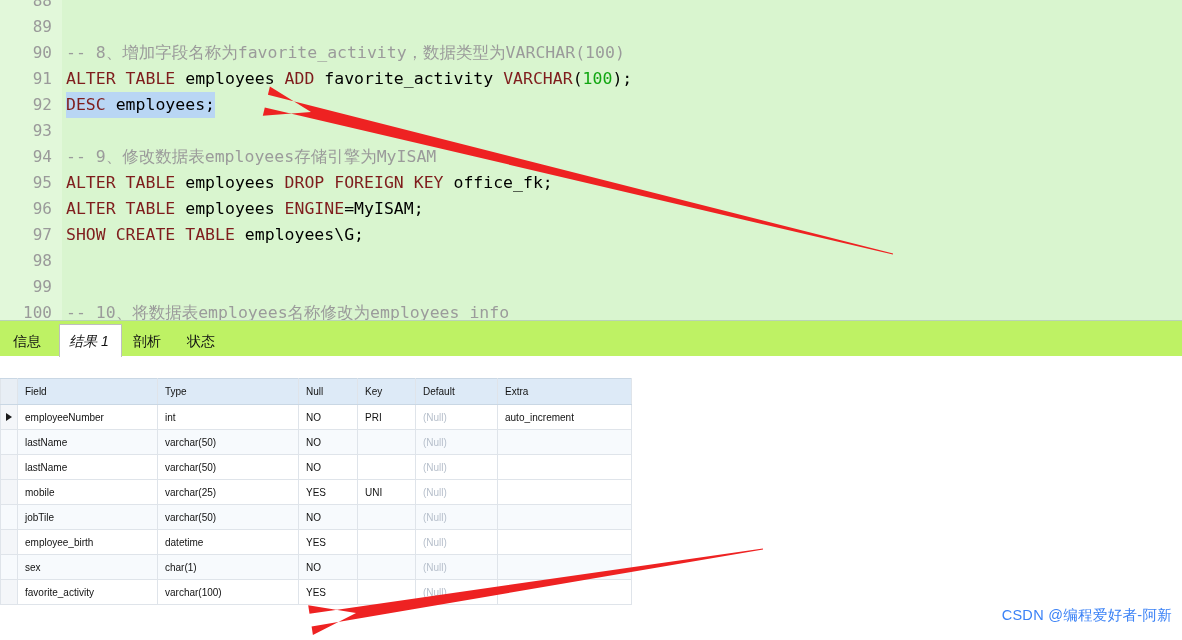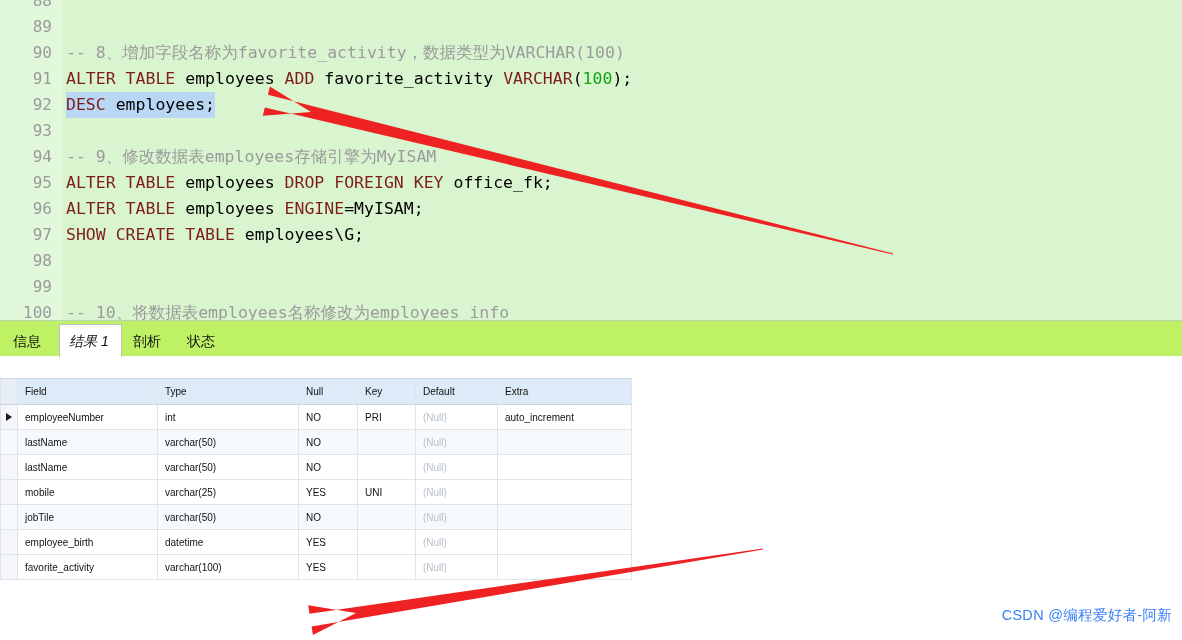--- a/index.html
+++ b/index.html
@@ -262,20 +262,29 @@
         </tr>
         <tr>
           <td class="markcell"></td>
           <td>employee_birth</td>
           <td>datetime</td>
           <td>YES</td>
           <td></td>
           <td class="nullval">(Null)</td>
           <td></td>
         </tr>
+        <tr class="alt">
+          <td class="markcell"></td>
+          <td>sex</td>
+          <td>char(1)</td>
+          <td>NO</td>
+          <td></td>
+          <td class="nullval">(Null)</td>
+          <td></td>
+        </tr>
         <tr>
           <td class="markcell"></td>
           <td>favorite_activity</td>
           <td>varchar(100)</td>
           <td>YES</td>
           <td></td>
           <td class="nullval">(Null)</td>
           <td></td>
         </tr>
       </tbody>

